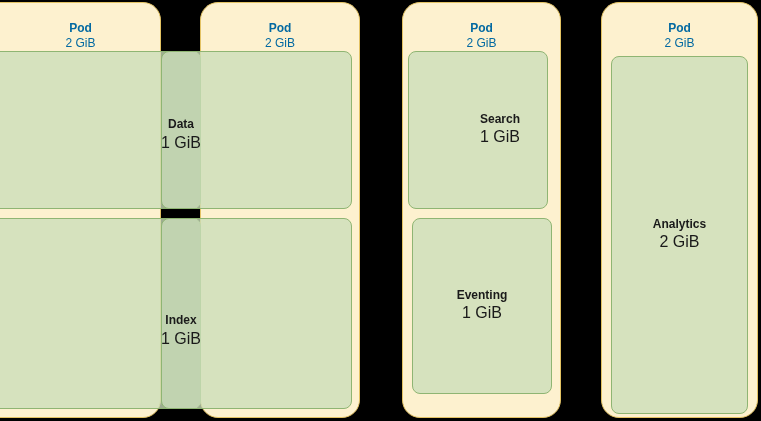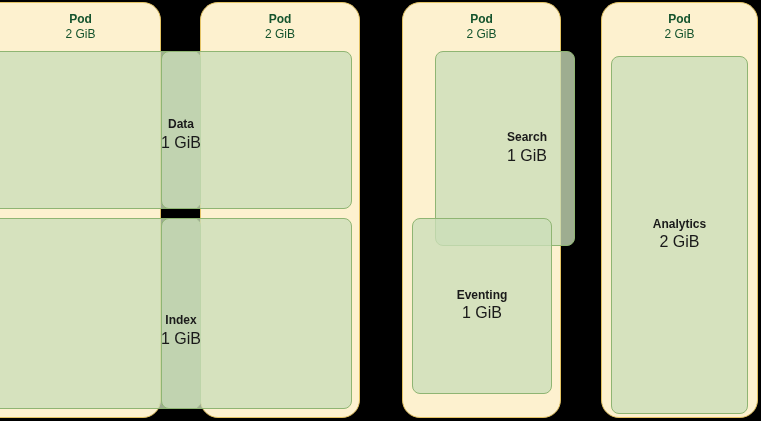--- a/index.html
+++ b/index.html
@@ -23,24 +23,24 @@
     position: absolute;
     background: #fdf1cf;
     border: 1px solid #e3c263;
     border-radius: 18px;
     box-sizing: border-box;
   }
   .pod-header {
     position: absolute;
     left: 0;
     right: 0;
-    top: 9px;
+    top: 18px;
     text-align: center;
     line-height: 1.28;
-    color: #14532d;
+    color: #0369a1;
     pointer-events: none;
   }
   .pod-title {
     display: block;
     font-size: 12px;
     font-weight: bold;
   }
   .pod-size {
     display: block;
     font-size: 12px;
@@ -126,21 +126,21 @@
   </div>
 
   <div class="service span" style="left:-10px; top:218px; width:211px; height:191px;"></div>
 
   <div class="service span" style="left:161px; top:218px; width:191px; height:191px;"></div>
   <div class="service-label offset-left" style="top:301px;margin-top:12px;">
     <span class="service-name">Index</span>
     <span class="service-size">1 GiB</span>
   </div>
 
-  <div class="service" style="left:435px; top:51px; width:140px; height:195px;padding-left:44px;">
+  <div class="service" style="left:408px; top:51px; width:140px; height:158px;padding-left:44px;">
     <div class="service-label">
       <span class="service-name">Search</span>
       <span class="service-size">1 GiB</span>
     </div>
   </div>
 
   <div class="service" style="left:412px; top:218px; width:140px; height:176px;">
     <div class="service-label">
       <span class="service-name">Eventing</span>
       <span class="service-size">1 GiB</span>

